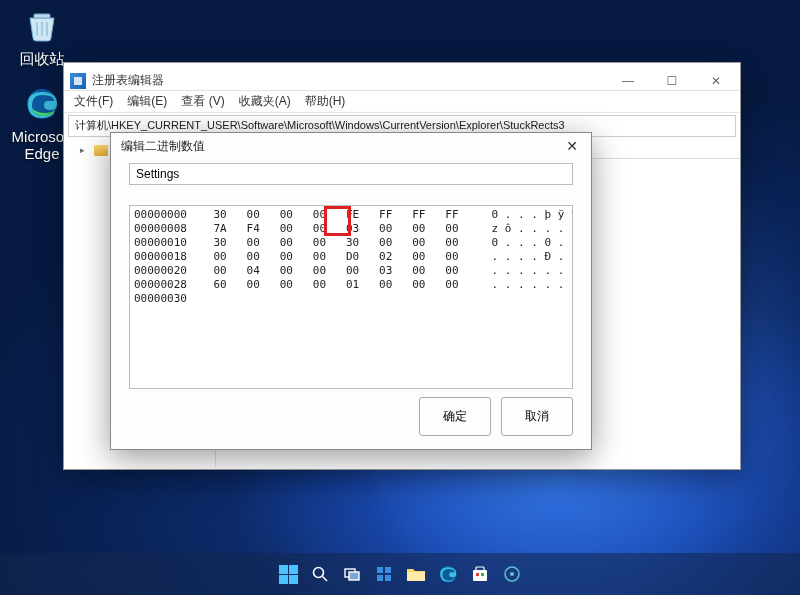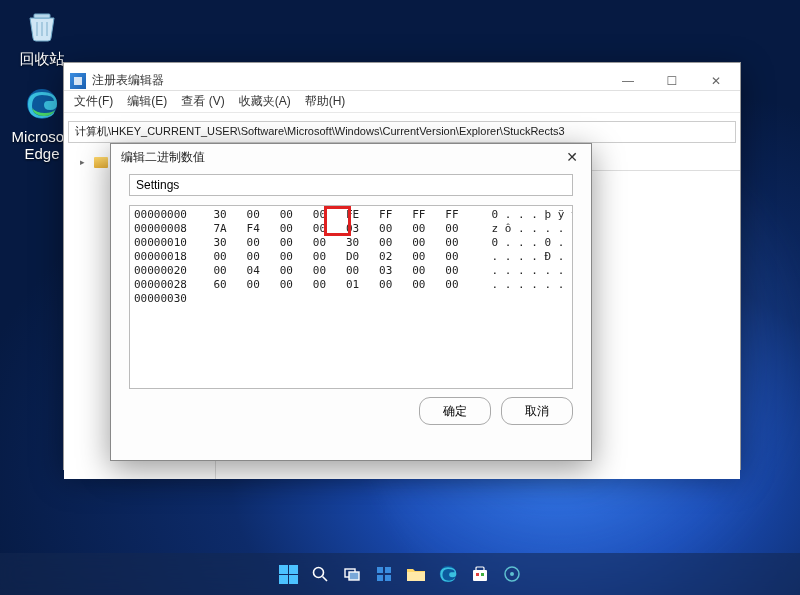--- a/index.html
+++ b/index.html
@@ -14,46 +14,46 @@
 
   .window { position: absolute; background: #f5f5f5; border: 1px solid #999; box-shadow: 0 8px 30px rgba(0,0,0,.4); }
   .regedit { left: 63px; top: 62px; width: 678px; height: 408px; background: #fff; }
   .titlebar { height: 28px; display: flex; align-items: center; padding: 8px 2px 0 6px; background: #fff; border-bottom: 1px solid #e0e0e0; font-size: 12px; color: #333; }
   .titlebar .appicon { width: 16px; height: 16px; margin-right: 6px; background: linear-gradient(135deg,#3a8de0 0%,#1a5fb0 100%); display: flex; align-items: center; justify-content: center; }
   .titlebar .appicon::after { content:""; width:8px; height:8px; background:rgba(255,255,255,.8); }
   .titlebar .spacer { flex: 1; }
   .tbtn { width: 44px; height: 28px; display: flex; align-items: center; justify-content: center; color: #666; font-size: 12px; }
   .menubar { height: 22px; display: flex; align-items: flex-start; gap: 2px; padding: 0 4px; font-size: 12px; color: #333; background: #fff; border-bottom: 1px solid #e8e8e8; }
   .menubar span { padding: 2px 6px; }
-  .addressbar { height: 22px; border: 1px solid #ccc; margin: 8px 4px; padding: 2px 6px; font-size: 11px; color: #222; background: #fff; overflow: hidden; white-space: nowrap; }
+  .addressbar { height: 22px; border: 1px solid #ccc; margin: 2px 4px; padding: 2px 6px; font-size: 11px; color: #222; background: #fff; overflow: hidden; white-space: nowrap; }
   .body { display: flex; height: calc(100% - 78px); }
   .tree { width: 152px; border-right: 1px solid #ddd; padding: 4px 2px; font-size: 11px; color: #222; background: #fff; overflow: hidden; }
   .tree .row { display: flex; align-items: center; gap: 4px; padding: 1px 0 1px 14px; white-space: nowrap; }
   .tree .chev { width: 10px; display: inline-block; color: #666; font-size: 9px; }
   .folder { width: 14px; height: 11px; background: linear-gradient(#ffd86b,#e9b23a); border-radius: 1px; flex-shrink: 0; }
   .list { flex: 1; background: #fff; }
   .listhead { display: flex; font-size: 11px; color: #333; border-bottom: 1px solid #ddd; height: 20px; align-items: center; }
   .listhead div { padding: 0 8px; border-right: 1px solid #eee; }
   .listhead .c1 { width: 100px; }
   .listhead .c2 { width: 100px; }
   .listhead .c3 { flex: 1; border-right: none; }
   .listrow { font-size: 11px; color: #333; padding: 2px 0 0 0; height: 18px; display: flex; }
   .listrow .c3 { padding-left: 8px; white-space: nowrap; }
 
-  .dialog { left: 110px; top: 143px; width: 482px; height: 318px; background: #fdfdfd; border: 1px solid #888; }
+  .dialog { left: 110px; top: 132px; width: 482px; height: 318px; background: #fdfdfd; border: 1px solid #888; }
   .dialog .dtitle { height: 26px; display: flex; align-items: center; padding: 0 4px 0 10px; font-size: 12px; color: #222; }
   .dialog .dtitle .spacer { flex: 1; }
   .dclose { width: 30px; height: 24px; display: flex; align-items: center; justify-content: center; color: #333; font-size: 14px; }
   .dbody { padding: 4px 18px 10px; font-size: 12px; color: #333; }
   .lbl { font-size: 11px; color: #444; margin-bottom: 4px; }
-  .field { width: 100%; height: 22px; border: 1px solid #bbb; padding: 2px 6px; font-size: 12px; background: #fff; margin-bottom: 9px; }
+  .field { width: 100%; height: 22px; border: 1px solid #bbb; padding: 2px 6px; font-size: 12px; background: #fff; margin-bottom: 20px; }
   .hexbox { width: 100%; height: 184px; border: 1px solid #bbb; background: #fff; font-family: Consolas, monospace; font-size: 11px; line-height: 14px; padding: 2px 4px; position: relative; color: #222; white-space: pre; overflow: hidden; }
   .redbox { position: absolute; border: 3px solid #e02020; pointer-events: none; }
   .btnrow { display: flex; justify-content: flex-end; gap: 10px; margin-top: 8px; }
-  .btn { width: 72px; height: 28px; border: 1px solid #aaa; background: #fdfdfd; font-size: 12px; border-radius: 11px; }
+  .btn { width: 72px; height: 39px; border: 1px solid #aaa; background: #fdfdfd; font-size: 12px; border-radius: 3px; }
 
   .taskbar { position: absolute; left: 0; right: 0; bottom: 0; height: 42px; background: rgba(20,40,80,.55); backdrop-filter: blur(10px); display: flex; align-items: center; justify-content: center; gap: 6px; }
   .tb-icon { width: 26px; height: 26px; display: flex; align-items: center; justify-content: center; border-radius: 3px; }
   .win-logo { display: grid; grid-template-columns: 9px 9px; grid-template-rows: 9px 9px; gap: 1px; }
   .win-logo div { background: #4cc2ff; }
 </style>
 </head>
 <body>
 
 <div class="wallpaper">

